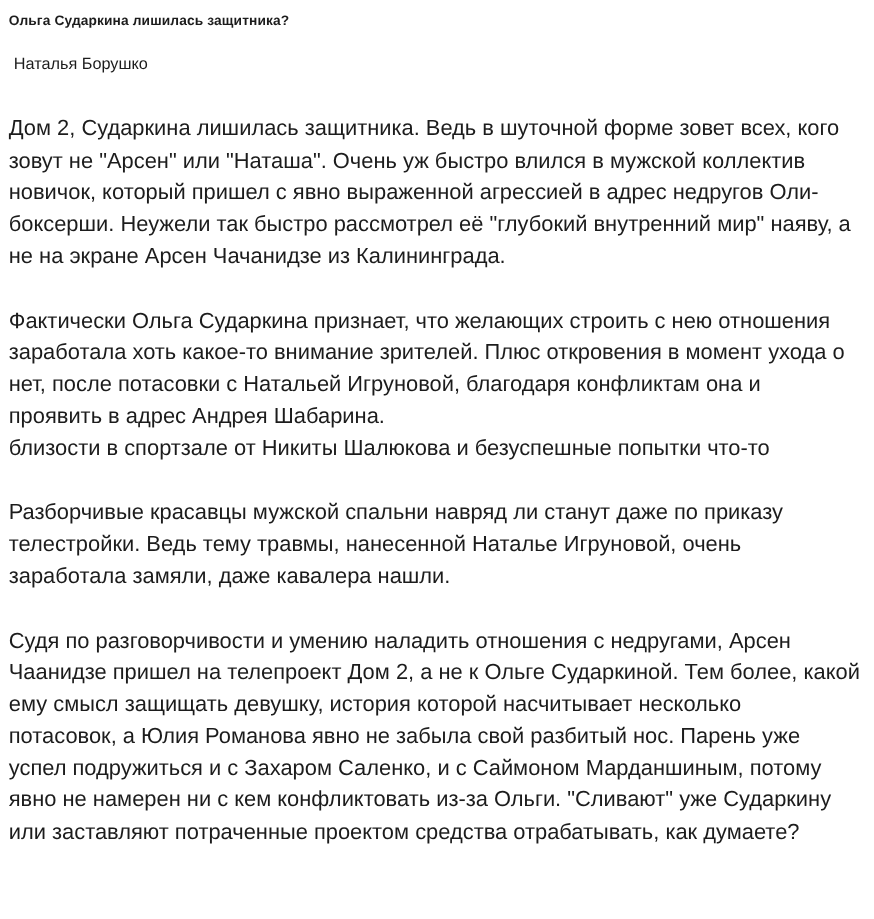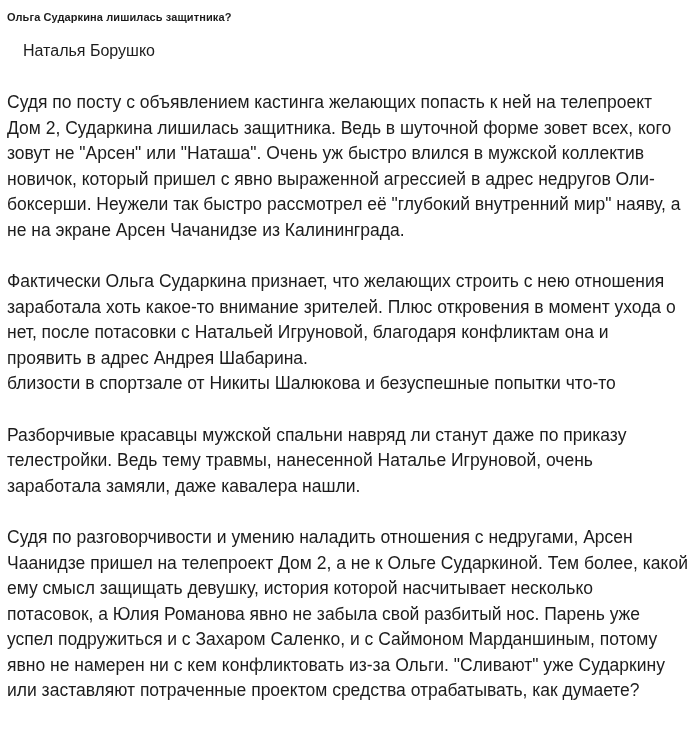--- a/index.html
+++ b/index.html
@@ -19,45 +19,44 @@
       padding: 4px 6px 0 7px;
     }
     .title {
       font-size: 11px;
       font-weight: 700;
       line-height: 26px;
       margin: 0 0 8px 0;
       letter-spacing: 0.1px;
     }
     .author {
-      font-size: 16px;
+      font-size: 13px;
       font-weight: 400;
       line-height: 26px;
-      margin: 0 0 26px 16px;
+      margin: 0 0 26px 4px;
     }
     .paragraph {
       margin: 0 0 26px 0;
     }
     .line {
       font-size: 17.5px;
       font-weight: 400;
       line-height: 25.5px;
       white-space: nowrap;
       letter-spacing: 0;
     }
   </style>
 </head>
 <body>
 
 <main class="article">
   <h1 class="title">Ольга Сударкина лишилась защитника?</h1>
   <div class="author">Наталья Борушко</div>
 
   <section class="paragraph">
-    <div class="line">Судя по посту с объявлением кастинга желающих попасть к ней на телепроект</div>
     <div class="line">Дом 2, Сударкина лишилась защитника. Ведь в шуточной форме зовет всех, кого</div>
     <div class="line">зовут не "Арсен" или "Наташа". Очень уж быстро влился в мужской коллектив</div>
     <div class="line">новичок, который пришел с явно выраженной агрессией в адрес недругов Оли-</div>
     <div class="line">боксерши. Неужели так быстро рассмотрел её "глубокий внутренний мир" наяву, а</div>
     <div class="line">не на экране Арсен Чачанидзе из Калининграда.</div>
   </section>
 
   <section class="paragraph">
     <div class="line">Фактически Ольга Сударкина признает, что желающих строить с нею отношения</div>
     <div class="line">заработала хоть какое-то внимание зрителей. Плюс откровения в момент ухода о</div>

